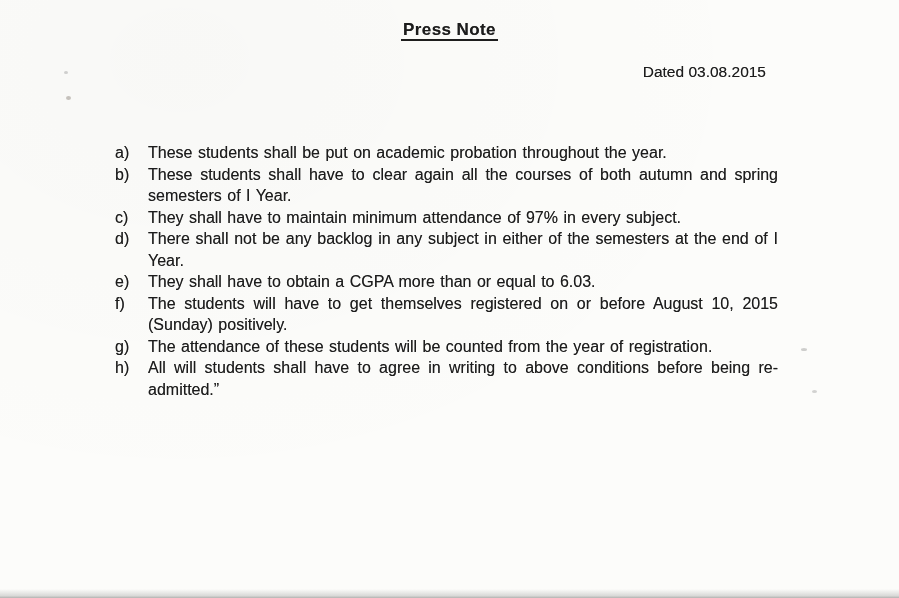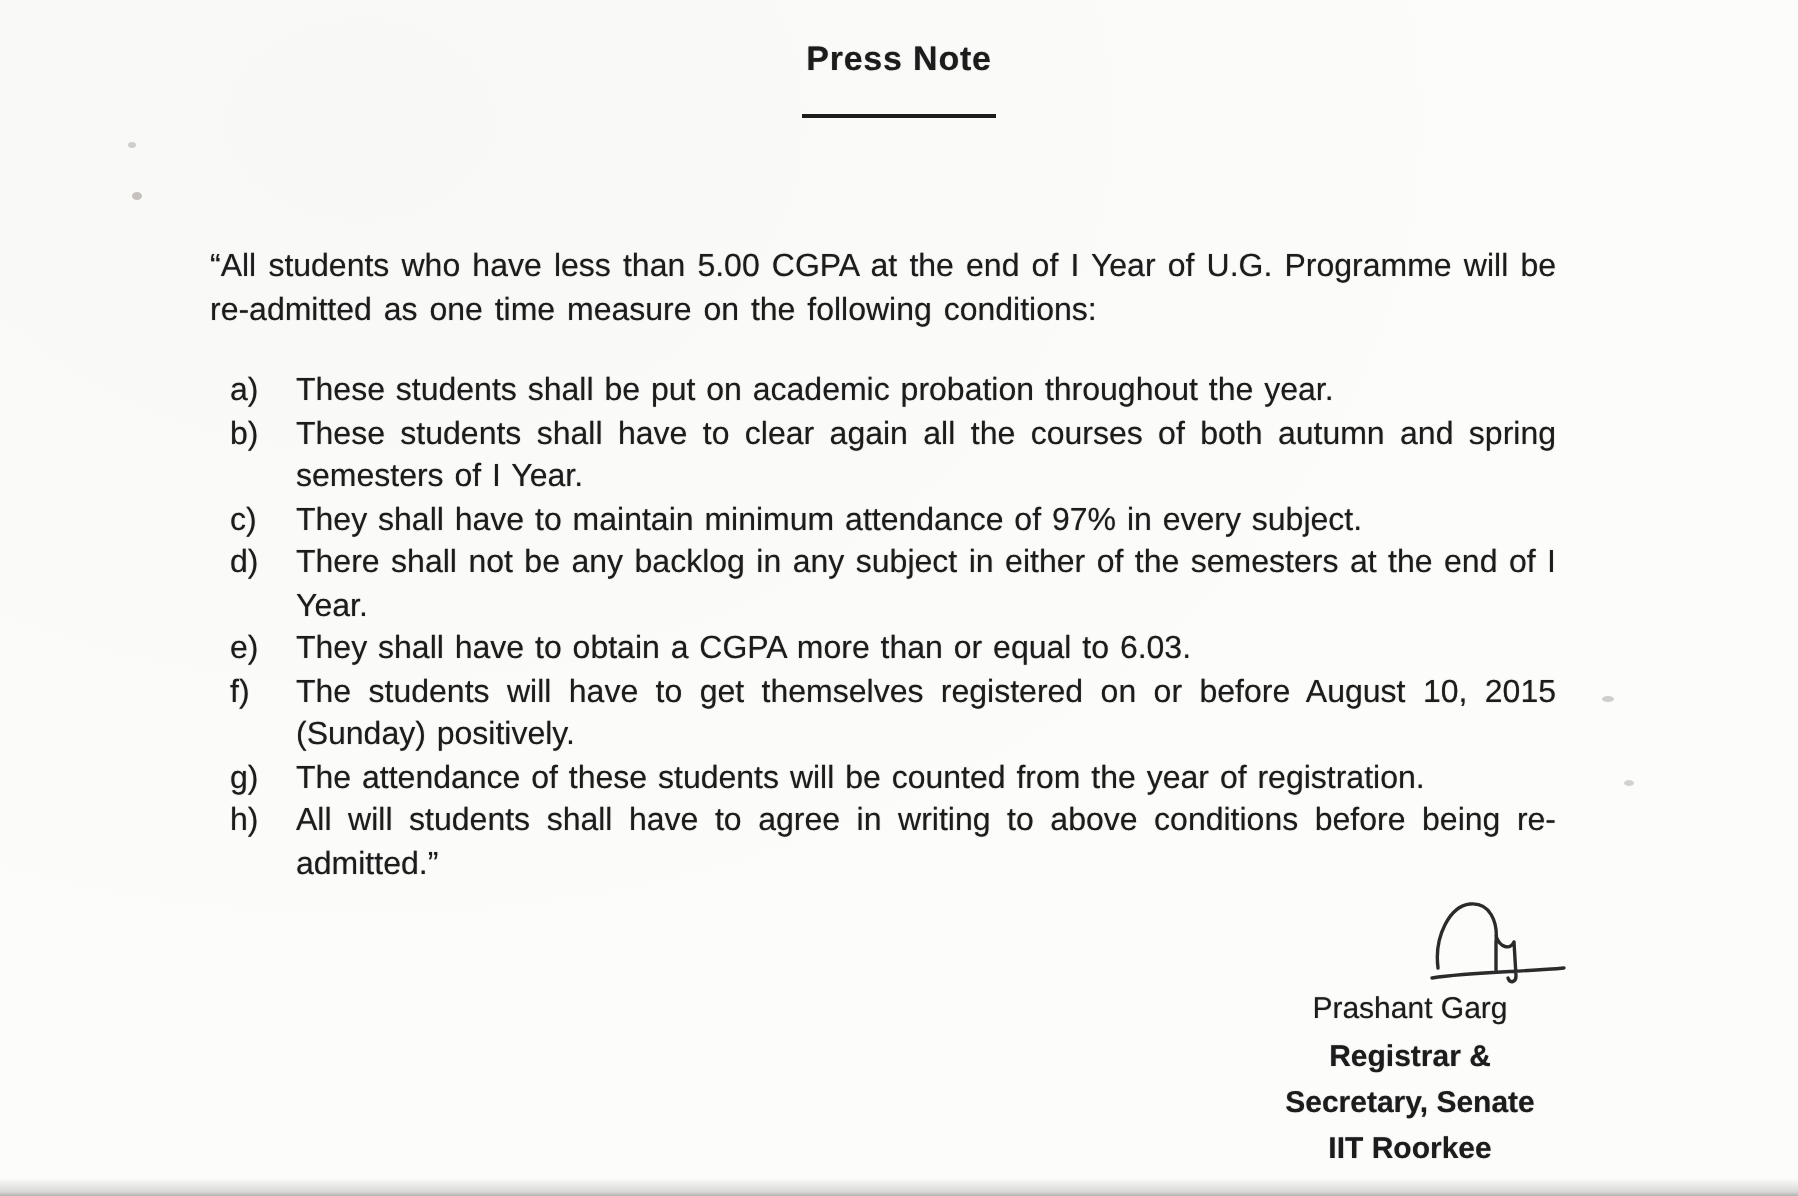--- a/index.html
+++ b/index.html
@@ -28,21 +28,21 @@
     top: 20px;
     left: 0;
     right: 0;
     text-align: center;
     font-size: 17px;
     font-weight: bold;
     letter-spacing: 0.4px;
   }
   .doc-title .underlined {
     border-bottom: 2px solid #1d1d1d;
-    padding: 0 2px 18px 2px;
+    padding: 0 2px 0 2px;
   }
   .date-line {
     position: absolute;
     top: 63px;
     right: 133px;
     font-size: 15.5px;
   }
   .body-block {
     position: absolute;
     top: 123px;
@@ -113,24 +113,24 @@
 </style>
 </head>
 <body>
 
 <div class="page">
 
   <div class="doc-title">
     <span class="underlined">Press Note</span>
   </div>
 
+  <div class="date-line">Dated 03.08.2015</div>
 
   <div class="body-block">
 
-    <p class="intro">“All students who have less than 5.00 CGPA at the end of I Year of U.G. Programme will be re-admitted as one time measure on the following conditions:</p>
 
     <div class="conditions">
 
       <div class="condition-item">
         <span class="condition-label">a)</span>
         <span class="condition-text">These students shall be put on academic probation throughout the year.</span>
       </div>
 
       <div class="condition-item">
         <span class="condition-label">b)</span>
@@ -163,32 +163,20 @@
       </div>
 
       <div class="condition-item">
         <span class="condition-label">h)</span>
         <span class="condition-text">All will students shall have to agree in writing to above conditions before being re-admitted.”</span>
       </div>
 
     </div>
   </div>
 
-  <div class="signature-block">
-    <svg class="signature-scribble" width="72" height="46" viewBox="0 0 72 46" aria-hidden="true">
-      <path d="M6 36 C4 20, 12 5, 22 4 C32 3, 36 13, 35 23 L35 37
-               M35 20 C37 26, 42 27, 44 23
-               M44 23 L45 40 C45 43, 42 44, 41 41
-               M3 41 C22 38, 48 38, 69 36" stroke="#2b2b2b" stroke-width="1.7" fill="none" stroke-linecap="round" stroke-linejoin="round"></path>
-    </svg>
-    <div class="signatory-name">Prashant Garg</div>
-    <div class="signatory-role">Registrar &amp;</div>
-    <div class="signatory-role">Secretary, Senate</div>
-    <div class="signatory-role">IIT Roorkee</div>
-  </div>
 
   <div class="speck speck-1"></div>
   <div class="speck speck-2"></div>
   <div class="speck speck-3"></div>
   <div class="speck speck-4"></div>
 
   <div class="bottom-edge"></div>
 
 </div>
 

